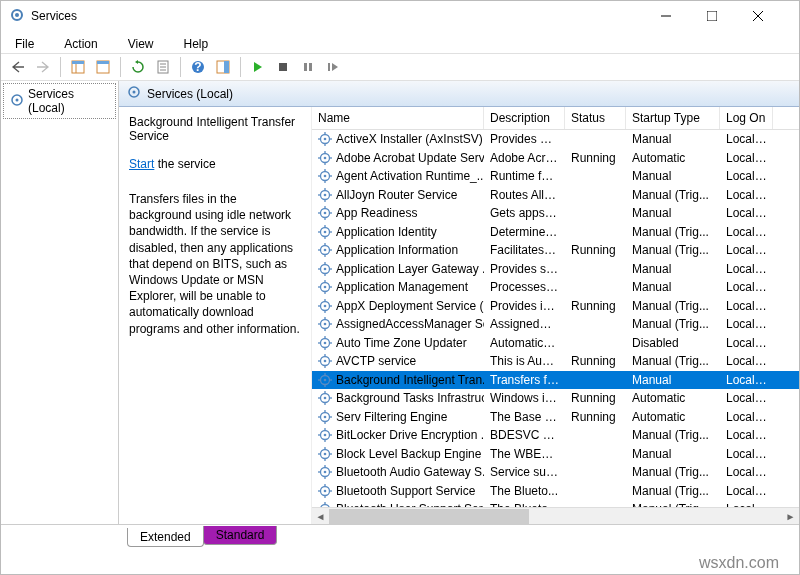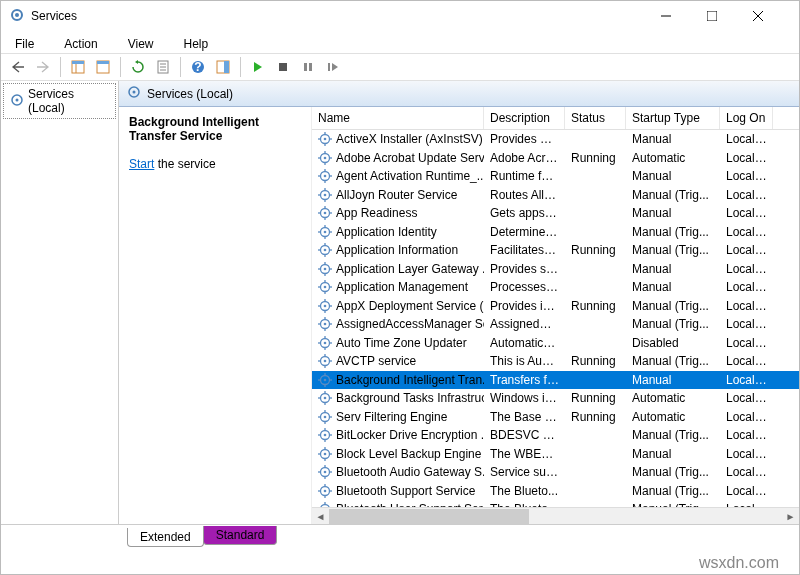--- a/index.html
+++ b/index.html
@@ -13,21 +13,21 @@
   .toolbar{height:28px;border-top:1px solid #e0e0e0;border-bottom:1px solid #e0e0e0;display:flex;align-items:center;padding:0 6px;gap:3px}
   .tbtn{width:22px;height:22px;display:flex;align-items:center;justify-content:center;border:1px solid transparent}
   .tsep{width:1px;height:20px;background:#ccc;margin:0 3px}
   .client{display:flex;height:444px;border-bottom:1px solid #ccc}
   .leftpane{width:118px;border-right:1px solid #ccc}
   .leftitem{display:flex;align-items:center;gap:4px;padding:3px 6px;margin:2px;border:1px dotted #888;background:#fff}
   .rightpane{flex:1;display:flex;flex-direction:column}
   .righthdr{height:26px;background:linear-gradient(#f4f7fb,#d6e5f5);border-bottom:1px solid #a0b6d4;display:flex;align-items:center;padding:0 8px;gap:6px}
   .rightbody{flex:1;display:flex;overflow:hidden}
   .detail{width:193px;padding:8px 10px;border-right:1px solid #eee}
-  .detail .sname{font-weight:bold;margin-bottom:14px}
+  .detail .sname{font-weight:normal;margin-bottom:14px}
   .detail a{color:#0066cc;}
   .detail .desc-lab{margin-bottom:1px}
   .detail .desc{line-height:1.35}
   .listwrap{flex:1;position:relative;overflow:hidden}
   .list{width:100%}
   .listhdr{display:flex;border-bottom:1px solid #e0e0e0;background:#fff}
   .listhdr .col{padding:4px 6px;border-right:1px solid #e8e8e8;white-space:nowrap;overflow:hidden}
   .row{display:flex;align-items:center;height:18.5px}
   .row .cell{padding:1px 6px;white-space:nowrap;overflow:hidden;text-overflow:ellipsis}
   .row.sel{background:#0078d7}
@@ -178,20 +178,21 @@
           </svg></span>
       <span>Services (Local)</span>
     </div>
 
     <div class="rightbody">
       <div class="detail">
         <div class="sname">Background Intelligent Transfer Service</div>
         <div style="margin-bottom:20px">
           <a href="#">Start</a><span> the service</span>
         </div>
+        <div class="desc">Transfers files in the background using idle network bandwidth. If the service is disabled, then any applications that depend on BITS, such as Windows Update or MSN Explorer, will be unable to automatically download programs and other information.</div>
       </div>
 
       <div class="listwrap">
         <div class="list">
           <div class="listhdr">
             <div class="col cName">Name</div>
             <div class="col cDesc">Description</div>
             <div class="col cStat">Status</div>
             <div class="col cStart">Startup Type</div>
             <div class="col cLog">Log On</div>

